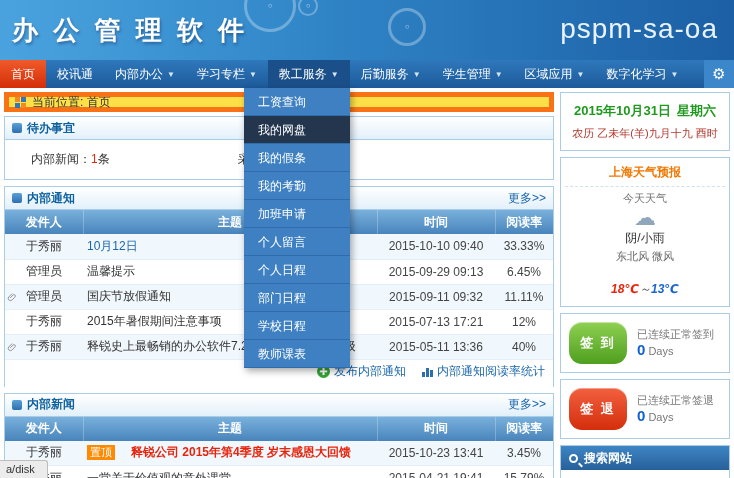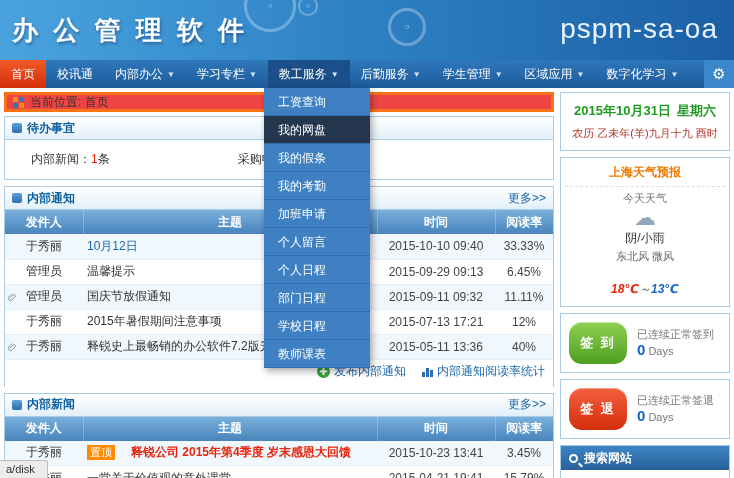--- a/index.html
+++ b/index.html
@@ -18,31 +18,31 @@
 
   
   .nav { height:28px; background:linear-gradient(#2e78bb,#1d5a9b); display:flex; align-items:stretch; position:relative; z-index:40; }
   .nav a { color:#fff; display:flex; align-items:center; gap:4px; padding:0 11px; text-decoration:none; white-space:nowrap; }
   .nav a.home { background:linear-gradient(#f05a2a,#d42e08); }
   .nav a.open { background:#1b4f8a; }
   .nav .arrow { font-size:8px; color:#d5e7f8; }
   .gear-btn { margin-left:auto; width:30px; background:#3c87c9; display:flex; align-items:center; justify-content:center; color:#fff; font-size:15px; cursor:pointer; }
 
   
-  .dropdown { position:absolute; left:264px; top:28px; width:106px; z-index:100; box-shadow:2px 3px 7px rgba(0,0,0,.35); }
+  .dropdown { position:absolute; left:244px; top:28px; width:106px; z-index:100; box-shadow:2px 3px 7px rgba(0,0,0,.35); }
   .dropdown a { display:block; height:28px; line-height:28px; padding-left:14px; background:#3e80c2; color:#fff; text-decoration:none; border-bottom:1px solid #2f6cab; }
   .dropdown a.active { background:#24364e; }
 
   
   .content { display:flex; gap:6px; padding:4px 4px 0 4px; height:390px; }
   .left-col { flex:1; min-width:0; }
   .right-col { width:170px; flex:none; display:flex; flex-direction:column; gap:6px; }
 
   
-  .breadcrumb { height:20px; display:flex; align-items:center; gap:6px; background:#ef4444; border:3px solid #f97316; padding:0 6px; color:#333; margin-bottom:4px; }
+  .breadcrumb { height:20px; display:flex; align-items:center; gap:6px; background:#fde047; border:5px solid #f97316; padding:0 6px; color:#333; margin-bottom:4px; }
   .bc-icon { display:grid; grid-template-columns:5px 5px; grid-auto-rows:5px; gap:1px; }
   .bc-icon i { display:block; }
   .bc-icon i:nth-child(1){ background:#f08c1e; } .bc-icon i:nth-child(2){ background:#2e78bb; }
   .bc-icon i:nth-child(3){ background:#2e78bb; } .bc-icon i:nth-child(4){ background:#f08c1e; }
 
   
   .panel { border:1px solid #aacce5; background:#fff; margin-bottom:6px; }
   .panel-hd { height:23px; background:linear-gradient(#ffffff,#e2f0fa); border-bottom:1px solid #aacce5; display:flex; align-items:center; padding:0 7px; }
   .tab { color:#0f62a0; font-weight:bold; display:flex; align-items:center; gap:5px; }
   .tab-ico { width:10px; height:10px; border-radius:2px; background:linear-gradient(#5aa0d8,#2d6fae); }

